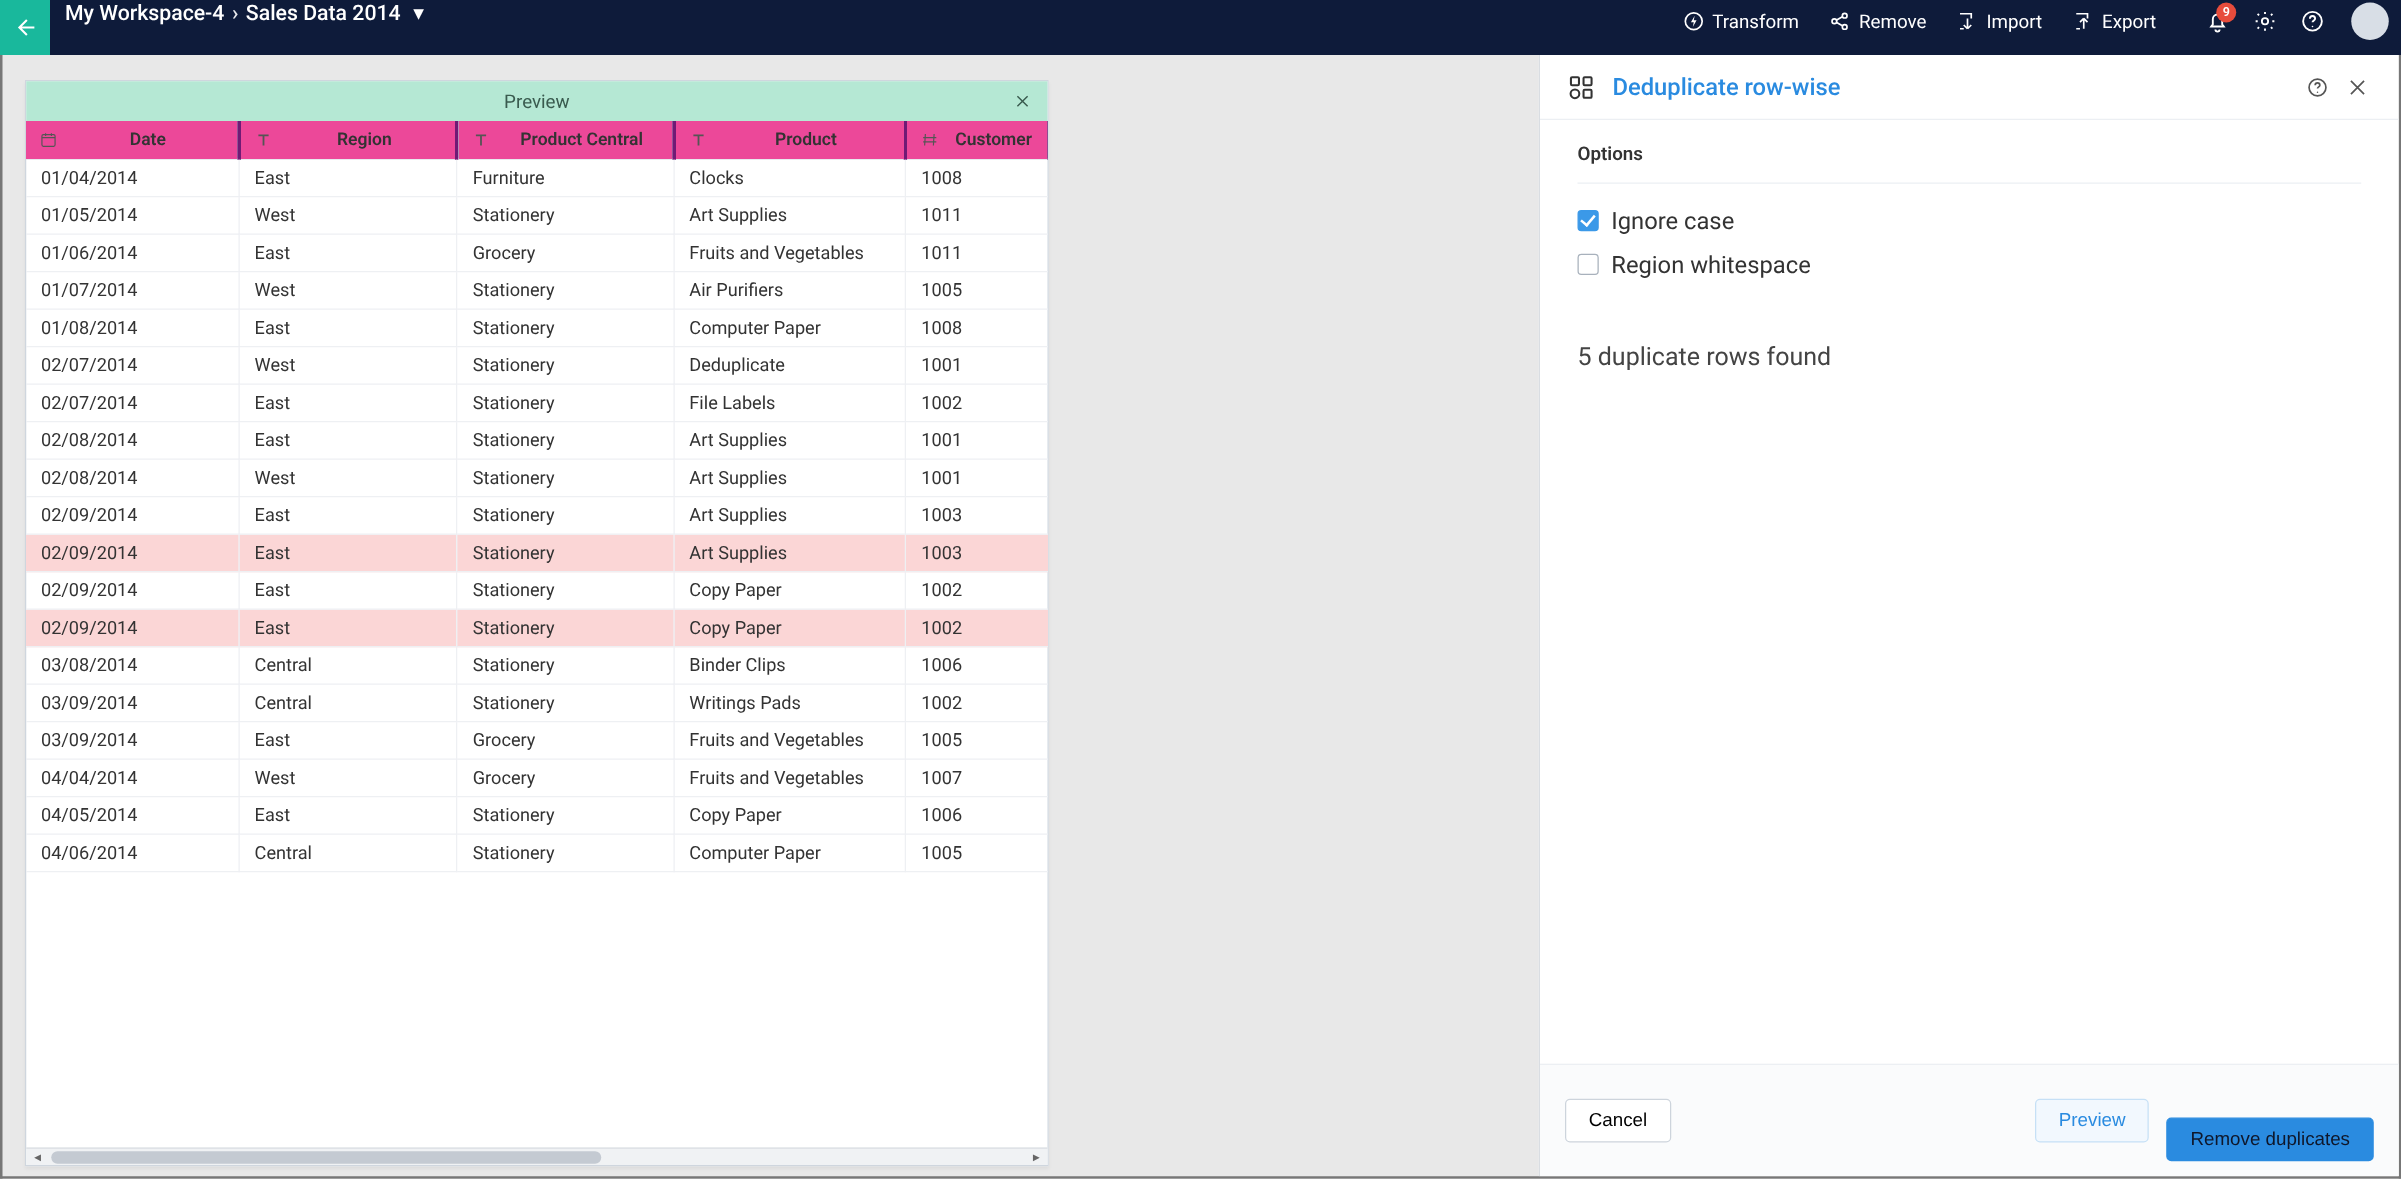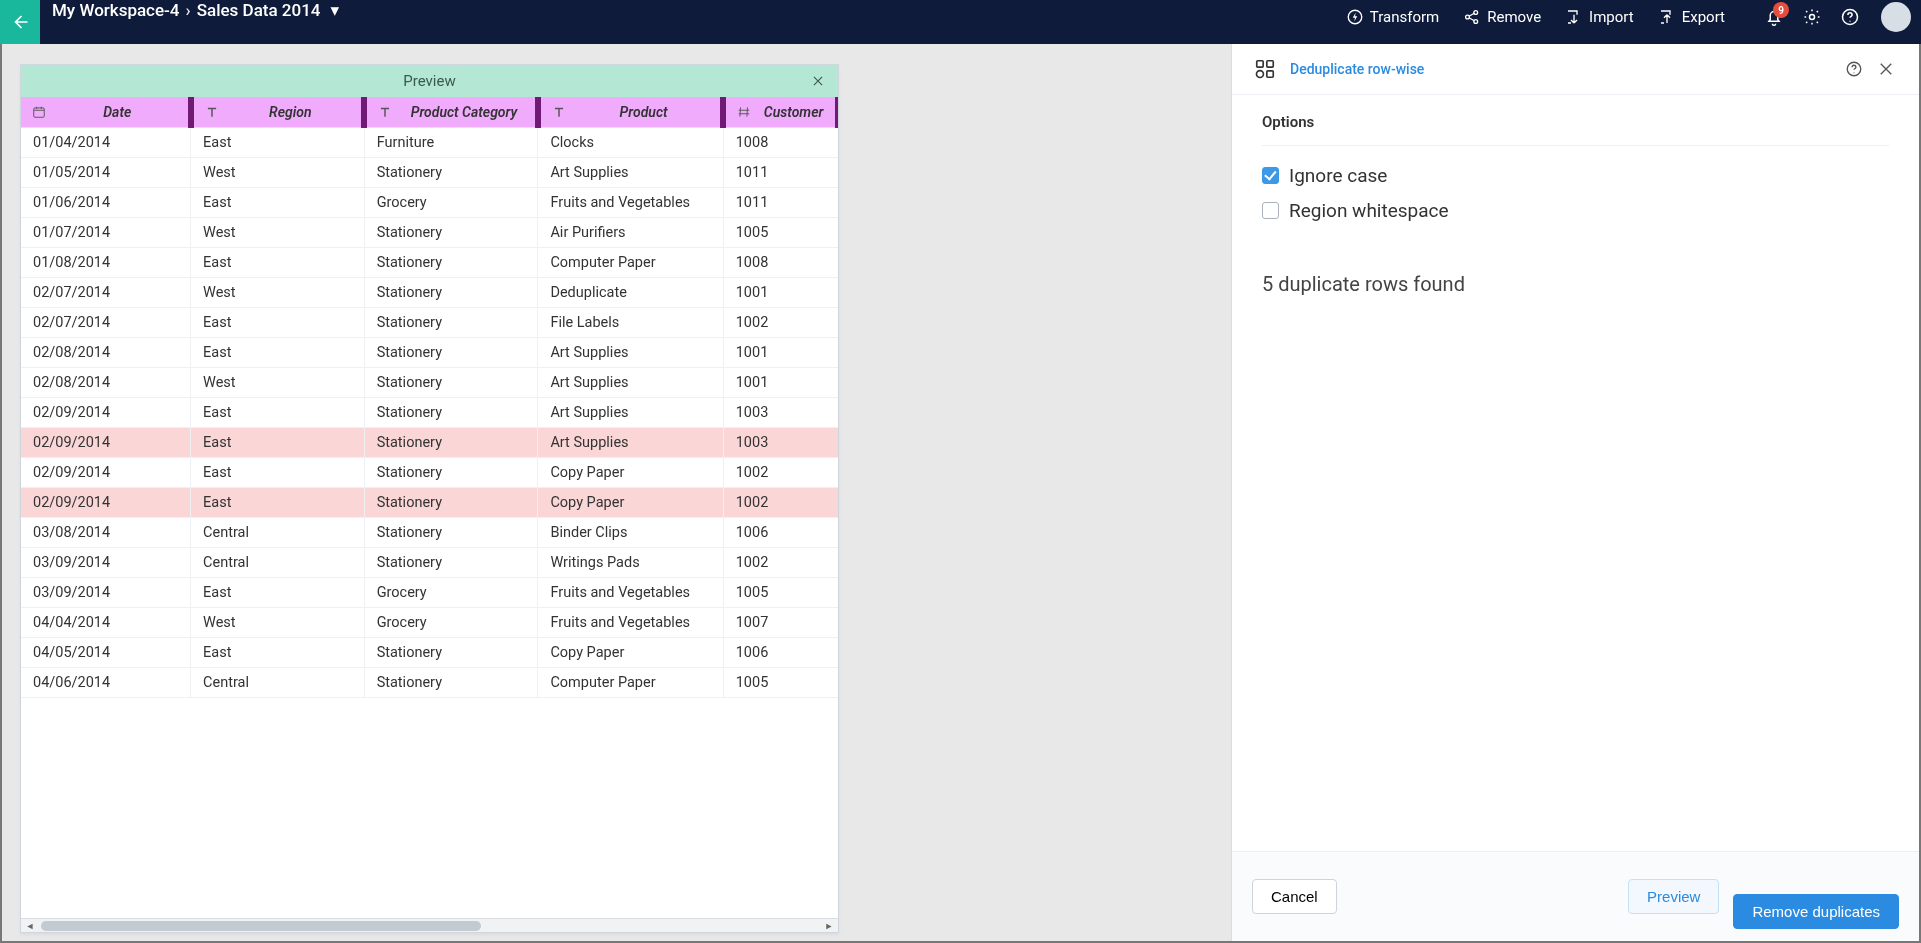--- a/index.html
+++ b/index.html
@@ -77,29 +77,29 @@
   .preview-close {
     position:absolute; right:8px; top:50%; transform:translateY(-50%);
     cursor:pointer;
     width:24px; height:24px; display:flex; align-items:center; justify-content:center;
   }
   .preview-close svg { width:14px; height:14px; stroke:#3a5b4f; stroke-width:2; }
 
   .table-wrap { flex:1; overflow:auto; }
   table { border-collapse: collapse; width: 100%; min-width: 820px; }
   thead th {
-    background:#f0abfc;
+    background:#ec4899;
     border-bottom:1px solid #e1e5ea;
-    border-right:6px solid #701a75;
+    border-right:3px solid #701a75;
     font-weight:600;
     font-size:14px;
     padding: 7px 10px;
     text-align:left;
     white-space:nowrap;
-    position:sticky; top:0;font-style:italic;
+    position:sticky; top:0;
   }
   thead th .th-inner { display:flex; align-items:center; gap:10px; }
   .col-icon { width:16px; height:16px; display:flex; align-items:center; justify-content:center; }
   .col-icon svg { width:14px; height:14px; fill:#555; stroke:#555; }
   tbody td {
     border-bottom:1px solid #eef0f3;
     border-right:1px solid #eef0f3;
     padding: 6px 12px;
     font-size:14.5px;
     white-space:nowrap;
@@ -122,21 +122,21 @@
     background:#fff;
     border-left:1px solid #d9dde2;
     display:flex; flex-direction:column;
   }
   .side-head {
     padding: 14px 22px;
     display:flex; align-items:center; gap:14px;
     border-bottom:1px solid #eceff3;
   }
   .dedup-icon { width:22px; height:22px; }
-  .side-title { color:#2a8be0; font-size:14px; font-weight:500; flex:1; }
+  .side-title { color:#2a8be0; font-size:19px; font-weight:500; flex:1; }
   .side-head-actions { display:flex; gap:10px; }
   .side-head-actions .icbtn { width:22px; height:22px; display:flex; align-items:center; justify-content:center; cursor:pointer; }
   .side-head-actions svg { width:18px; height:18px; stroke:#555; fill:none; stroke-width:1.8; }
 
   .side-body { padding: 18px 30px; flex:1; overflow:auto; }
   .opt-title { font-weight:600; font-size:15px; margin-bottom:14px; }
   .opt-divider { border:none; border-top:1px solid #eceff3; margin-bottom:18px; }
   .chk-row { display:flex; align-items:center; gap:10px; margin-bottom:12px; font-size:19px; cursor:pointer; }
   .chk {
     width:17px; height:17px; border:1.5px solid #a8b1bc; border-radius:3px;
@@ -151,21 +151,21 @@
     border-top:1px solid #eceff3;
     padding:12px 20px;
     display:flex; gap:14px; align-items:center;
     background:#fafbfc;
   }
   .btn {
     padding:8px 18px; border-radius:4px; font-size:15px; cursor:pointer;
     border:1px solid #cdd4dc; background:#fff;
   }
   .btn.preview { color:#2a8be0; border-color:#c6e0f6; background:#f2f8fe; }
-  .btn.primary { background:#2a8be0; color:#ffffff; border-color:#2a8be0;margin-top:30px; }
+  .btn.primary { background:#2a8be0; color:#0f172a; border-color:#2a8be0;margin-top:30px; }
   .side-foot .spacer { flex:1; }
 
   
   th.c-date, td.c-date { width:175px; }
   th.c-region, td.c-region { width:180px; }
   th.c-cat, td.c-cat { width:175px; }
   th.c-prod, td.c-prod { width:187px; }
   th.c-cust, td.c-cust { width:115px; }
   th .th-label { flex:1; text-align:center; }
 </style>
@@ -275,21 +275,21 @@
                   <span class="th-label">Region</span>
                 </div>
               </th>
               <th class="c-cat">
                 <div class="th-inner">
                   <span class="col-icon">
                     <svg viewBox="0 0 24 24">
                       <path d="M5 6h14M12 6v14" stroke="#555" stroke-width="2.5" fill="none"></path>
                     </svg>
                   </span>
-                  <span class="th-label">Product Category</span>
+                  <span class="th-label">Product Central</span>
                 </div>
               </th>
               <th class="c-prod">
                 <div class="th-inner">
                   <span class="col-icon">
                     <svg viewBox="0 0 24 24">
                       <path d="M5 6h14M12 6v14" stroke="#555" stroke-width="2.5" fill="none"></path>
                     </svg>
                   </span>
                   <span class="th-label">Product</span>

